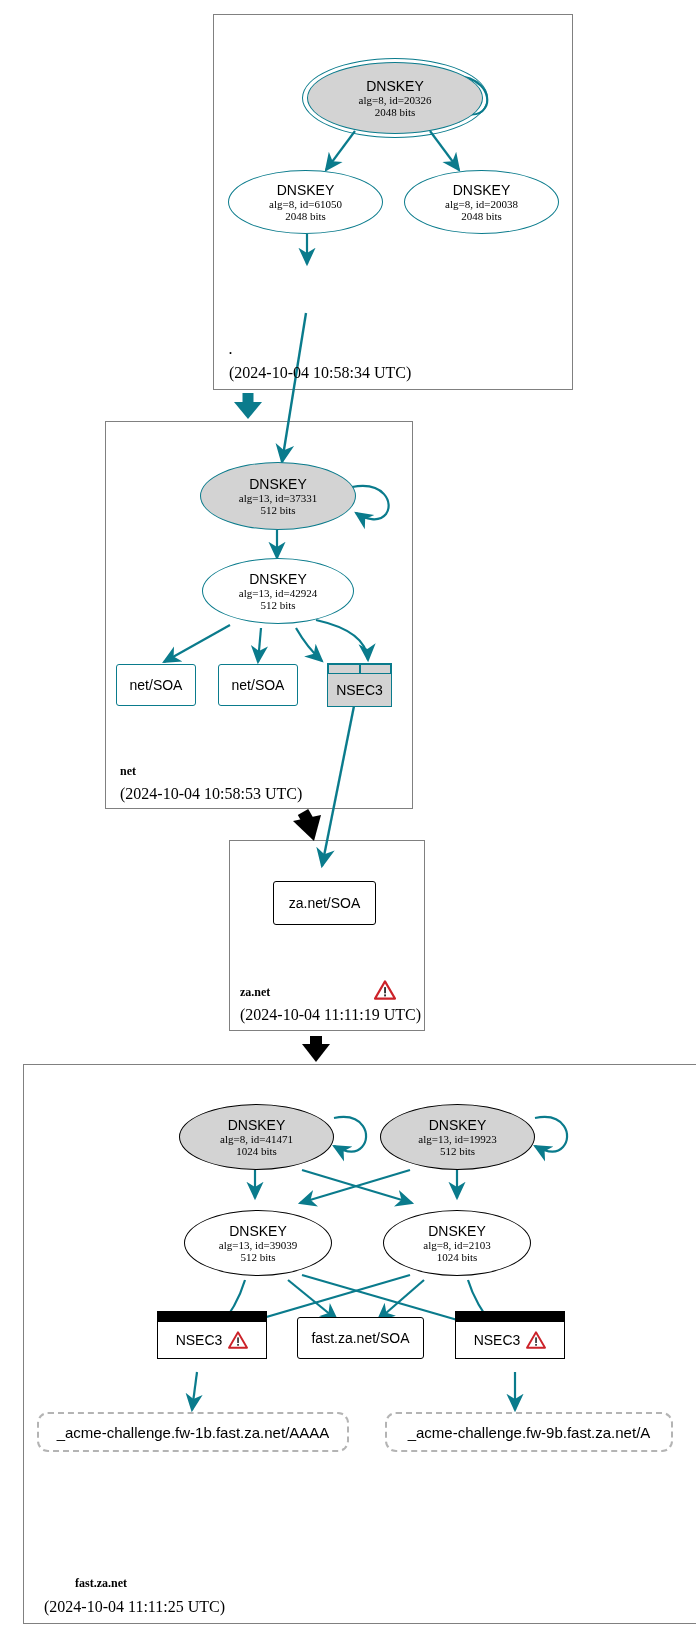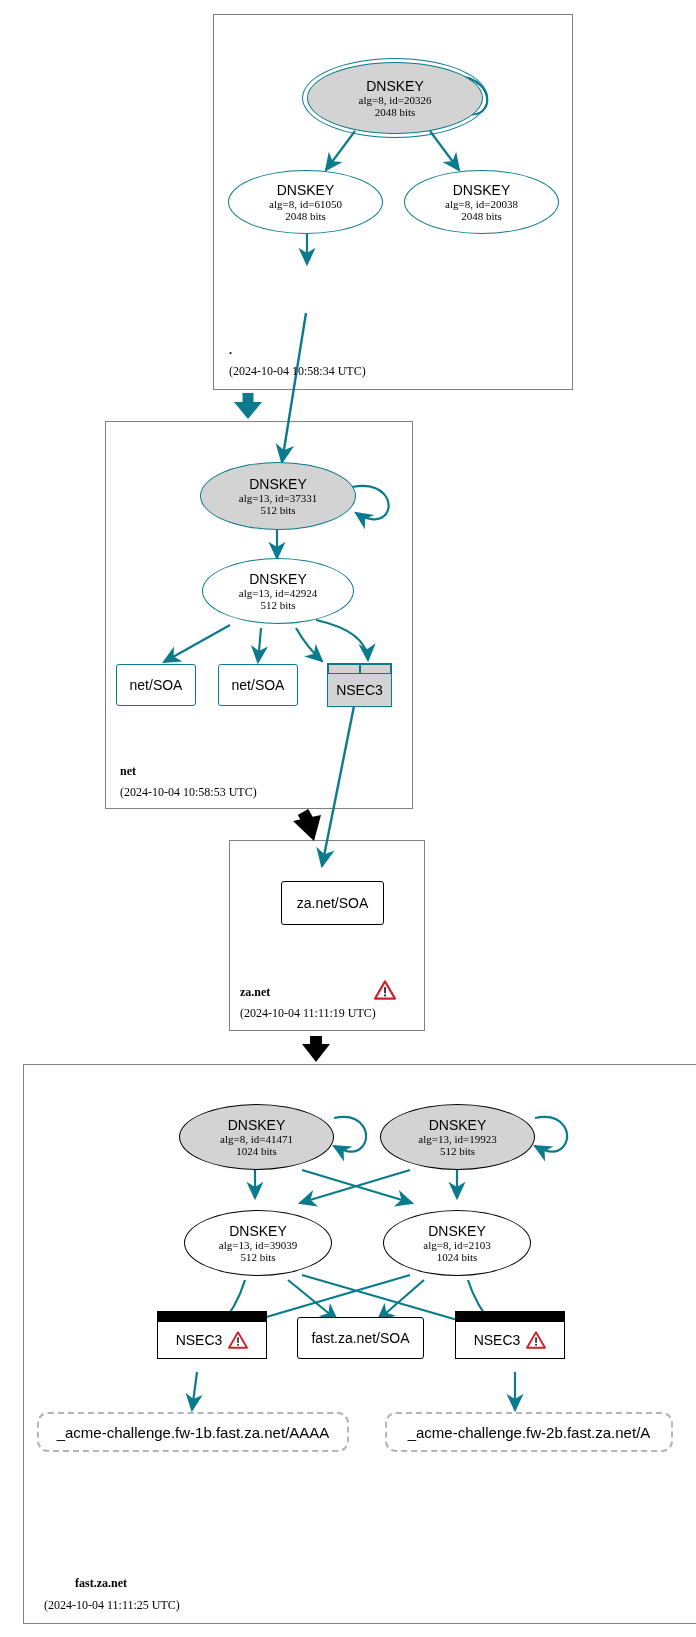--- a/index.html
+++ b/index.html
@@ -1,21 +1,21 @@
 <!DOCTYPE html>
 <html><head>
 <meta charset="utf-8">
 <style>
   html,body{margin:0;padding:0;background:#ffffff;}
   body{width:696px;height:1637px;position:relative;font-family:"Liberation Sans",sans-serif;overflow:hidden;}
   .stage{position:absolute;left:12px;top:0;width:696px;height:1365px;}
   svg.layer{position:absolute;left:0;top:0;width:696px;height:1637px;overflow:visible;}
   .zonebox{position:absolute;background:#ffffff;border:1px solid #808080;box-sizing:border-box;}
   .zonelabel{position:absolute;font-family:"Liberation Serif",serif;font-weight:bold;font-size:12px;color:#000;white-space:nowrap;}
-  .zonetime{position:absolute;font-family:"Liberation Serif",serif;font-size:12px;color:#000;white-space:nowrap;}
+  .zonetime{position:absolute;font-family:"Liberation Serif",serif;font-size:16px;color:#000;white-space:nowrap;}
   .node{position:absolute;box-sizing:border-box;display:flex;flex-direction:column;align-items:center;justify-content:center;text-align:center;}
   .ell{border-radius:50%;background:#ffffff;}
   .ell.secure{border:1.6px solid #0a7b8c;}
   .ell.shaded{background:#d3d3d3;}
   .ell.black{border:1.8px solid #000000;}
   .dblring{position:absolute;border-radius:50%;border:1.6px solid #0a7b8c;box-sizing:border-box;}
   .t1{font-family:"Liberation Sans",sans-serif;font-size:14px;color:#000;line-height:15px;}
   .t2{font-family:"Liberation Serif",serif;font-size:11px;color:#000;line-height:12px;}
   .rrset{border-radius:3px;background:#ffffff;}
   .rrset.secure{border:1.7px solid #0a7b8c;}
@@ -164,21 +164,21 @@
       <div class="cell"></div>
     </div>
     <div class="body">
       <span class="t1">NSEC3</span>
     </div>
   </div>
 
   <div class="zonelabel" style="left:108px;top:764px;">net</div>
   <div class="zonetime" style="left:108px;top:785px;">(2024-10-04 10:58:53 UTC)</div>
 
-  <div class="node rrset black" style="left:261px;top:881px;width:103px;height:44px;margin-left:8px;">
+  <div class="node rrset black" style="left:261px;top:881px;width:103px;height:44px;">
     <div class="t1">za.net/SOA</div>
   </div>
 
   <div class="zonelabel" style="left:228px;top:985px;">za.net</div>
   <span class="warn warn-abs" style="left:362px;top:980px;">
     <svg viewBox="0 0 22 20" width="22" height="20">
       <path d="M11 1.4 L21 18.6 L1 18.6 Z" fill="#ffffff" stroke="#cc2229" stroke-width="2.1" stroke-linejoin="round"></path>
       <rect x="10.1" y="7.1" width="1.9" height="6.2" fill="#333"></rect>
       <rect x="10.1" y="14.4" width="1.9" height="2.0" fill="#333"></rect>
     </svg>
@@ -243,19 +243,19 @@
         </svg>
       </span>
     </div>
   </div>
 
   <div class="dashnode" style="left:25px;top:1412px;width:312px;height:40px;">
     <span class="t1">_acme-challenge.fw-1b.fast.za.net/AAAA</span>
   </div>
 
   <div class="dashnode" style="left:373px;top:1412px;width:288px;height:40px;">
-    <span class="t1">_acme-challenge.fw-2b.fast.za.net/A</span>
+    <span class="t1">_acme-challenge.fw-9b.fast.za.net/A</span>
   </div>
 
   <div class="zonelabel" style="left:32px;top:1576px;margin-left:31px;">fast.za.net</div>
   <div class="zonetime" style="left:32px;top:1598px;">(2024-10-04 11:11:25 UTC)</div>
 
 </div>
 
 </body></html>

